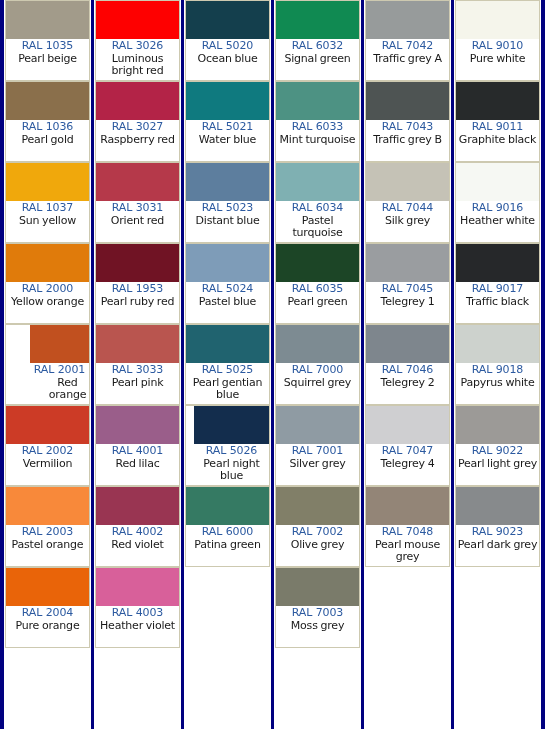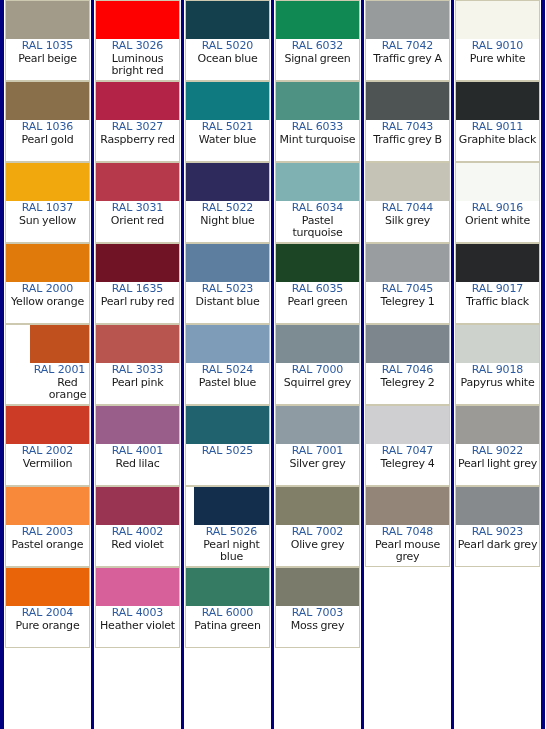--- a/index.html
+++ b/index.html
@@ -176,21 +176,21 @@
       <div class="cell" style="border-color: rgb(205, 201, 176);">
         <div class="swatch" style="background: rgb(181, 57, 74);"></div>
         <div class="caption">
           <span class="ral-code" style="color: rgb(44, 90, 160);">RAL 3031</span>
           <span class="ral-name" style="color: rgb(26, 26, 26);">Orient red</span>
         </div>
       </div>
       <div class="cell" style="border-color: rgb(205, 201, 176);">
         <div class="swatch" style="background: rgb(112, 19, 36);"></div>
         <div class="caption">
-          <span class="ral-code" style="color: rgb(44, 90, 160);">RAL 1635</span>
+          <span class="ral-code" style="color: rgb(44, 90, 160);">RAL 1953</span>
           <span class="ral-name" style="color: rgb(26, 26, 26);">Pearl ruby red</span>
         </div>
       </div>
       <div class="cell" style="border-color: rgb(205, 201, 176);">
         <div class="swatch" style="background: rgb(185, 85, 79);"></div>
         <div class="caption">
           <span class="ral-code" style="color: rgb(44, 90, 160);">RAL 3033</span>
           <span class="ral-name" style="color: rgb(26, 26, 26);">Pearl pink</span>
         </div>
       </div>
@@ -227,44 +227,38 @@
         </div>
       </div>
       <div class="cell" style="border-color: rgb(205, 201, 176);">
         <div class="swatch" style="background: rgb(15, 122, 127);"></div>
         <div class="caption">
           <span class="ral-code" style="color: rgb(44, 90, 160);">RAL 5021</span>
           <span class="ral-name" style="color: rgb(26, 26, 26);">Water blue</span>
         </div>
       </div>
       <div class="cell" style="border-color: rgb(205, 201, 176);">
-        <div class="swatch" style="background: rgb(46, 42, 91);"></div>
-        <div class="caption">
-          <span class="ral-code" style="color: rgb(44, 90, 160);">RAL 5022</span>
-          <span class="ral-name" style="color: rgb(26, 26, 26);">Night blue</span>
-        </div>
-      </div>
-      <div class="cell" style="border-color: rgb(205, 201, 176);">
         <div class="swatch" style="background: rgb(93, 126, 158);"></div>
         <div class="caption">
           <span class="ral-code" style="color: rgb(44, 90, 160);">RAL 5023</span>
           <span class="ral-name" style="color: rgb(26, 26, 26);">Distant blue</span>
         </div>
       </div>
       <div class="cell" style="border-color: rgb(205, 201, 176);">
         <div class="swatch" style="background: rgb(126, 156, 184);"></div>
         <div class="caption">
           <span class="ral-code" style="color: rgb(44, 90, 160);">RAL 5024</span>
           <span class="ral-name" style="color: rgb(26, 26, 26);">Pastel blue</span>
         </div>
       </div>
       <div class="cell" style="border-color: rgb(205, 201, 176);">
         <div class="swatch" style="background: rgb(32, 99, 111);"></div>
         <div class="caption">
           <span class="ral-code" style="color: rgb(44, 90, 160);">RAL 5025</span>
+          <span class="ral-name" style="color: rgb(26, 26, 26);">Pearl gentian blue</span>
         </div>
       </div>
       <div class="cell" style="border-color: rgb(205, 201, 176); padding-left: 8px;">
         <div class="swatch" style="background: rgb(19, 45, 77);"></div>
         <div class="caption">
           <span class="ral-code" style="color: rgb(44, 90, 160);">RAL 5026</span>
           <span class="ral-name" style="color: rgb(26, 26, 26);">Pearl night blue</span>
         </div>
       </div>
       <div class="cell" style="border-color: rgb(205, 201, 176);">
@@ -403,21 +397,21 @@
         <div class="swatch" style="background: rgb(39, 42, 43);"></div>
         <div class="caption">
           <span class="ral-code" style="color: rgb(44, 90, 160);">RAL 9011</span>
           <span class="ral-name" style="color: rgb(26, 26, 26);">Graphite black</span>
         </div>
       </div>
       <div class="cell" style="border-color: rgb(205, 201, 176);">
         <div class="swatch" style="background: rgb(246, 248, 243);"></div>
         <div class="caption">
           <span class="ral-code" style="color: rgb(44, 90, 160);">RAL 9016</span>
-          <span class="ral-name" style="color: rgb(26, 26, 26);">Orient white</span>
+          <span class="ral-name" style="color: rgb(26, 26, 26);">Heather white</span>
         </div>
       </div>
       <div class="cell" style="border-color: rgb(205, 201, 176);">
         <div class="swatch" style="background: rgb(38, 40, 42);"></div>
         <div class="caption">
           <span class="ral-code" style="color: rgb(44, 90, 160);">RAL 9017</span>
           <span class="ral-name" style="color: rgb(26, 26, 26);">Traffic black</span>
         </div>
       </div>
       <div class="cell" style="border-color: rgb(205, 201, 176);">

